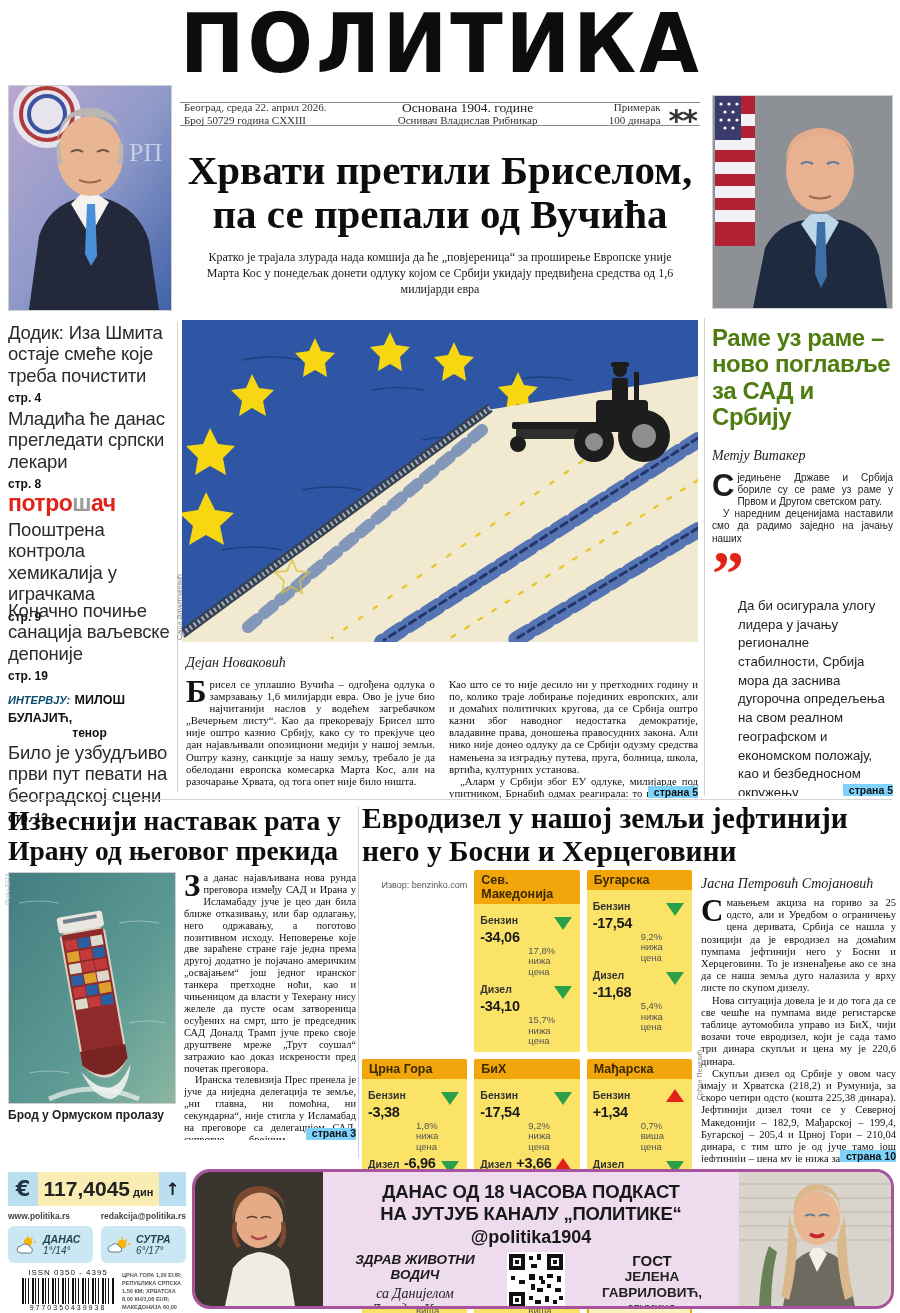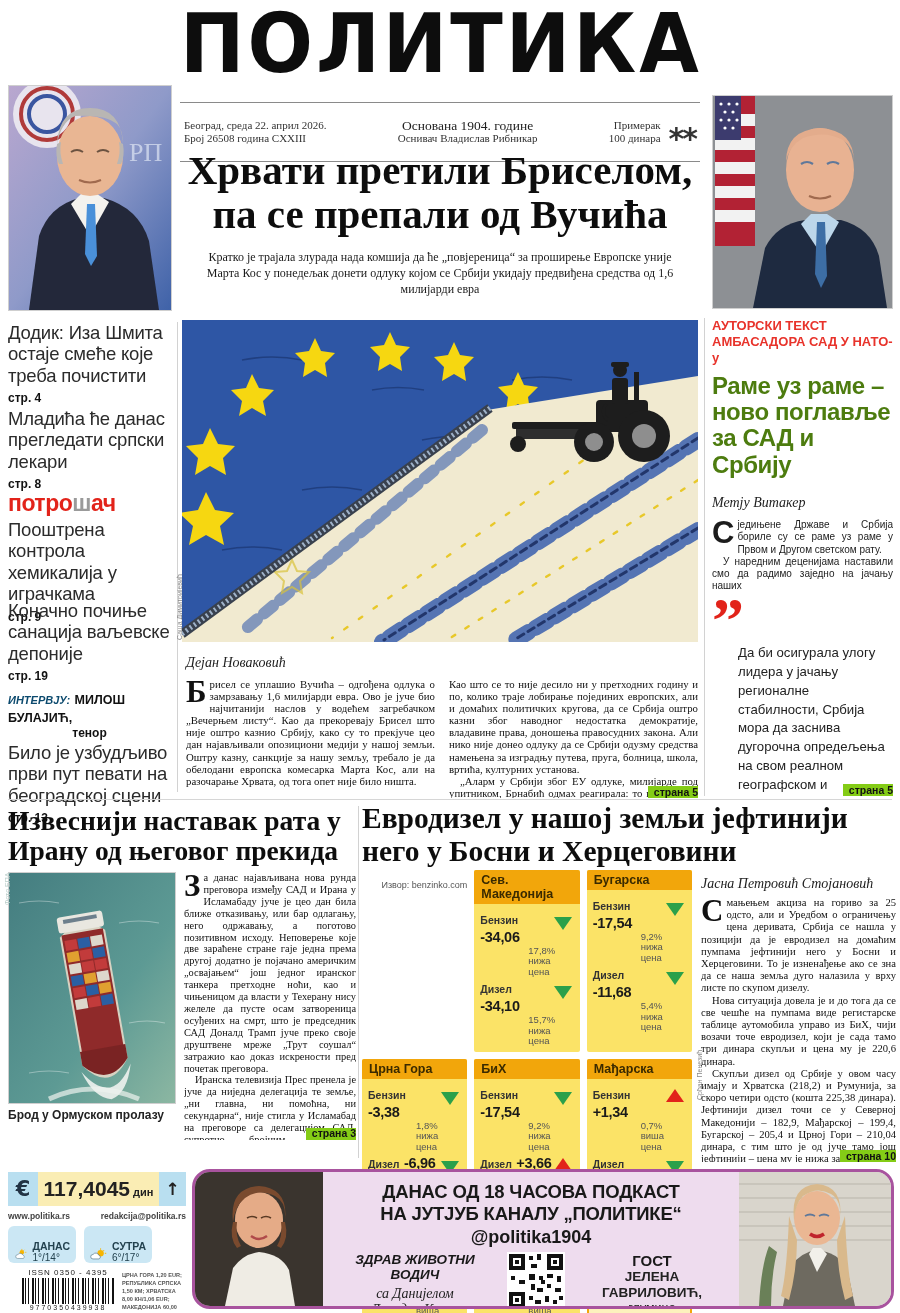--- a/index.html
+++ b/index.html
@@ -5,21 +5,21 @@
   * { margin:0; padding:0; box-sizing:border-box; }
   body { background:#777; font-family:"Liberation Serif","DejaVu Serif",serif; }
   #page { position:relative; width:900px; height:1313px; background:#fff; margin:0 auto; overflow:hidden; color:#111; }
 
   .serif { font-family:"Liberation Serif","DejaVu Serif",serif; }
 
   
   .logo { position:absolute; left:180px; top:-6px; width:520px; text-align:center;
           font-family:"DejaVu Sans",sans-serif; font-weight:bold; font-size:77px; line-height:100px;
           letter-spacing:3px; transform:scaleY(1.06); color:#0d0d0d; white-space:nowrap; }
-  .infobar { position:absolute; left:180px; top:102px; width:520px; height:60px;
+  .infobar { position:absolute; left:180px; top:102px; width:520px; height:24px;
              border-top:1px solid #8a8a8a; border-bottom:1px solid #8a8a8a;
              display:flex; justify-content:space-between; align-items:center; padding:3px 4px; }
   .infobar .blk { font-size:11px; line-height:13px; color:#333; }
   .infobar .c { text-align:center; }
   .infobar .c .b1 { font-size:13.5px; color:#222; }
   .infobar .r { display:flex; align-items:center; gap:8px; }
   .stars2 { font-family:"DejaVu Sans",sans-serif; font-size:30px; font-weight:bold; line-height:10px; letter-spacing:-2px; position:relative; top:7px; }
 
   
   .photo { position:absolute; border:1px solid #cfcfcf; overflow:hidden; background:#ddd; }
@@ -29,21 +29,21 @@
 
   
   .headline-main { position:absolute; left:180px; top:148px; width:520px; text-align:center;
                    font-weight:bold; font-size:41px; line-height:1.08; color:#0d0d0d; }
   .deck { position:absolute; left:200px; top:250px; width:480px; text-align:center;
           font-size:12px; line-height:1.32; color:#1a1a1a; }
   .lead-byline { position:absolute; left:186px; top:655px; font-style:italic; font-size:14px; color:#222; }
   .lead-cols { position:absolute; left:186px; top:678px; width:512px; height:120px; display:flex; gap:14px; overflow:hidden; }
   .lead-cols .col { width:249px; font-size:10.8px; line-height:12.1px; text-align:justify; position:relative; }
   .pageref { font-family:"Liberation Sans",sans-serif; font-weight:bold; font-size:10.5px; color:#111; }
-  .pr-abs { position:absolute; right:0; bottom:0; background:#84cc16; padding-left:6px; }
+  .pr-abs { position:absolute; right:0; bottom:0; background:#7dd3fc; padding-left:6px; }
   p.ind { text-indent:11px; }
   .dropcap::first-letter { float:left; font-size:31px; line-height:25px; font-weight:bold; padding:1px 3px 0 0; }
 
   
   .side-item { position:absolute; left:8px; width:163px; font-family:"Liberation Sans",sans-serif; }
   .side-item .t { font-size:18.5px; line-height:1.16; color:#2b2b2b; letter-spacing:-0.2px; }
   .side-item .p { margin-top:5px; font-weight:bold; font-size:12px; color:#111; }
   .brand-potrosac { font-family:"Liberation Sans",sans-serif; font-weight:bold; font-size:23px; letter-spacing:-0.5px; }
   .brand-potrosac .r { color:#e2231a; } .brand-potrosac .g { color:#9a9a9a; }
   .iv-k1 { color:#0c4a6e; font-weight:bold; font-size:11px;font-style:italic; }
@@ -100,21 +100,21 @@
   .fx .eb { width:30px; background:#b9dff0; display:flex; align-items:center; justify-content:center;
             font-family:"DejaVu Sans",sans-serif; font-size:21px; font-weight:bold; color:#234; }
   .fx .num { flex:1; display:flex; align-items:center; justify-content:center; gap:3px;
              font-family:"Liberation Sans",sans-serif; font-weight:bold; font-size:21px; color:#222; }
   .fx .num .u { font-size:11px; font-weight:bold; align-self:center; margin-top:6px; }
   .fx .ab { width:27px; background:#b9dff0; display:flex; align-items:center; justify-content:center;
             font-family:"DejaVu Sans",sans-serif; font-size:17px; font-weight:bold; color:#222; }
   .weblinks { position:absolute; left:8px; top:1211px; width:178px; display:flex; justify-content:space-between;
               font-family:"Liberation Sans",sans-serif; font-weight:bold; font-size:8.5px; color:#444; }
   .wchips { position:absolute; left:8px; top:1226px; width:178px; display:flex; gap:8px; }
-  .wchip { width:68px; height:37px; background:#cbe7f4; border-radius:6px; display:flex; align-items:flex-end; gap:5px; padding:0 6px; }
+  .wchip { width:85px; height:37px; background:#cbe7f4; border-radius:6px; display:flex; align-items:center; gap:5px; padding:0 6px;font-style:italic; }
   .wchip .txt { font-family:"Liberation Sans",sans-serif; }
   .wchip .lbl { font-weight:bold; font-size:10.5px; color:#23424f; }
   .wchip .tmp { font-size:10px; color:#23424f; }
   .bcwrap { position:absolute; left:22px; top:1268px; width:92px; text-align:center; font-family:"Liberation Sans",sans-serif; }
   .bcwrap .issn { font-size:8px; letter-spacing:1px; color:#222; }
   .bcode { margin-top:1px; height:26px;
            background:repeating-linear-gradient(90deg,#111 0,#111 2px,#fff 2px,#fff 3px,#111 3px,#111 4px,#fff 4px,#fff 6px,#111 6px,#111 7px,#fff 7px,#fff 10px); }
   .bcwrap .dig { font-size:7px; letter-spacing:2px; color:#222; }
   .fprices { position:absolute; left:122px; top:1271px; width:66px; font-family:"Liberation Sans",sans-serif;
              font-size:5.6px; font-weight:bold; line-height:1.45; color:#555; }
@@ -139,21 +139,21 @@
 </style>
 </head>
 <body>
 
 <div id="page">
 
   <div class="logo">ПОЛИТИКА</div>
   <div class="infobar">
     <div class="blk">
       <div>Београд, среда 22. април 2026.</div>
-      <div>Број 26508 година CXXIII</div>
+      <div>Број 50729 година CXXIII</div>
     </div>
     <div class="blk c">
       <div class="b1">Основана 1904. године</div>
       <div>Оснивач Владислав Рибникар</div>
     </div>
     <div class="blk r">
       <div style="text-align:right">
         <div>Примерак</div>
         <div>100 динара</div>
       </div>
@@ -316,21 +316,20 @@
     </div>
     <div class="col">
       <p>Као што се то није десило ни у претходних годину и по, колико траје лобирање појединих европских, али и домаћих политичких кругова, да се Србија оштро казни због наводног недостатка демократије, владавине права, доношења правосудних закона. Али нико није донео одлуку да се Србији одузму средства намењена за изградњу путева, пруга, болница, школа, вртића, културних установа.</p>
       <p class="ind">„Аларм у Србији због ЕУ одлуке, милијарде под упитником, Брнабић одмах реагирала: то не би било фер“, тако је гласио јуче други најчитанији наслов „Вечерњег листа“.</p>
       <span class="pageref pr-abs">страна 5</span>
     </div>
   </div>
 
   <div class="oped-wrap">
     <div class="oped" style="position:static">
-      <div class="kicker">АУТОРСКИ ТЕКСТ АМБАСАДОРА САД У НАТО-у</div>
       <div class="hl">Раме уз раме – ново поглавље за САД и Србију</div>
       <div class="by">Метју Витакер</div>
       <div class="body">
         <p class="dropcap">Сједињене Државе и Србија бориле су се раме уз раме у Првом и Другом светском рату.</p>
         <p class="ind">У наредним деценијама наставили смо да радимо заједно на јачању наших</p>
       </div>
       <span class="qmark">”</span>
       <div class="quote">Да би осигурала улогу лидера у јачању регионалне стабилности, Србија мора да заснива дугорочна опредељења на свом реалном географском и економском положају, као и безбедносном окружењу</div>
 
     </div>

